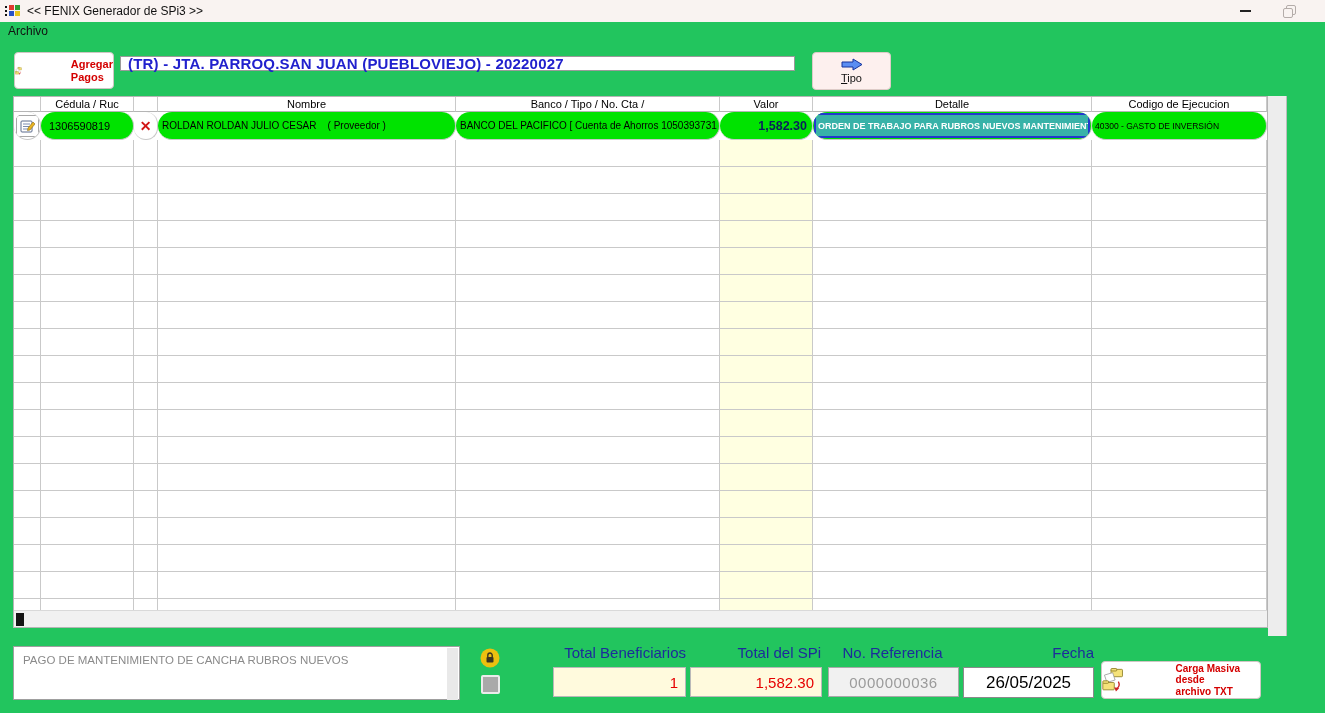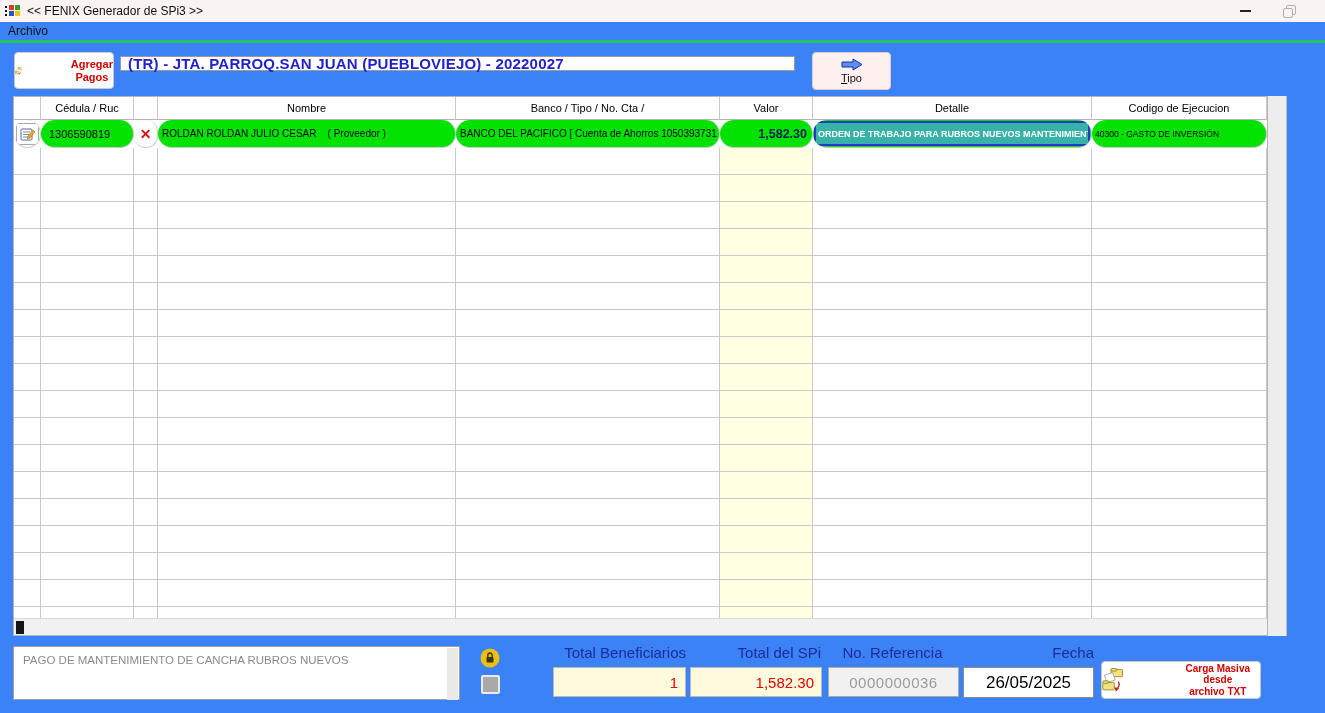--- a/index.html
+++ b/index.html
@@ -1,44 +1,44 @@
 <!DOCTYPE html>
 <html><head>
 <meta charset="utf-8">
 <style>
   * { margin:0; padding:0; box-sizing:border-box; }
   html,body { width:1325px; height:713px; font-family:"Liberation Sans", sans-serif; }
-  #app { position:relative; width:1325px; height:713px; background:#3b82f6; overflow:hidden; }
+  #app { position:relative; width:1325px; height:713px; background:#22c55e; overflow:hidden; }
 
   
   #titlebar { position:absolute; left:0; top:0; width:1325px; height:22px; background:#f9f3f1; display:flex; align-items:center; }
   #titlebar .win-icon { margin:0 6px 0 5px; width:16px; height:14px; }
   #titlebar .title-text { font-size:12px; color:#111; }
   .caption-btn { position:absolute; top:0; width:34px; height:22px; display:flex; align-items:center; justify-content:center; background:transparent; border:none; cursor:pointer; }
   #btn-min { left:1228px; }
   #btn-min .min-line { width:11px; height:2px; background:#222; }
   #btn-restore { left:1272px; }
 
   
   #menubar { position:absolute; left:0; top:22px; width:1325px; height:21px; display:flex; align-items:center; border-bottom:3px solid #22c55e; }
   #menu-archivo { padding:0 8px; font-size:12px; color:#111; height:100%; display:flex; align-items:center; cursor:default; }
 
   
   .tool-btn { position:absolute; background:#ffffff; border:1px solid #cfc6c3; border-radius:4px; display:flex; align-items:center; justify-content:center; cursor:pointer; }
   #btn-agregar { left:14px; top:52px; width:100px; height:37px; gap:4px; }
-  .red-label { color:#d40000; font-weight:bold; font-size:11px; line-height:1.15; text-align:center;margin-left:44px; }
+  .red-label { color:#d40000; font-weight:bold; font-size:11px; line-height:1.15; text-align:left;margin-left:44px; }
   .u-first::first-letter { text-decoration:underline; }
   #entity-input { position:absolute; left:120px; top:56px; width:675px; height:15px; background:#fff; border:1px solid #9a9a9a; display:flex; align-items:center; padding-left:7px; font-size:15px; font-weight:bold; color:#2121cd; letter-spacing:.2px; }
   #btn-salir { left:812px; top:52px; width:79px; height:38px; background:#fdf0ee; border:1px solid #ddcbc7; flex-direction:column; gap:1px; }
   #btn-salir .salir-label { font-size:11px; color:#111; }
 
   
   #grid { position:absolute; left:13px; top:96px; width:1255px; background:#fff; border:1px solid #b5b5b5; }
   .g-row { display:grid; grid-template-columns:27px 93px 24px 298px 264px 93px 279px 175px; }
-  #grid-header .g-cell { height:23px; font-size:11px; color:#000; display:flex; align-items:center; justify-content:center; border-right:1px solid #c9c9c9; border-bottom:1px solid #b5b5b5; background:#fff; }
+  #grid-header .g-cell { height:15px; font-size:11px; color:#000; display:flex; align-items:center; justify-content:center; border-right:1px solid #c9c9c9; border-bottom:1px solid #b5b5b5; background:#fff; }
   #grid-body { height:498px; overflow:hidden; }
   .g-cell { border-right:1px solid #c9c9c9; border-bottom:1px solid #c9c9c9; overflow:hidden; }
   .data-row { height:28px; }
   .data-row .g-cell { display:flex; align-items:center;border-radius:14px; }
   .empty-row { height:27px; }
   .green { background:#00e300; }
   .yellow { background:#ffffe1; }
   .cell-cedula { font-size:11px; padding-left:8px; color:#000; }
   .cell-nombre, .cell-banco { font-size:10px; padding-left:4px; color:#000; white-space:pre; }
   .cell-valor { font-size:12.5px; font-weight:bold; color:#0a1f5c; justify-content:flex-end; padding-right:5px; }

